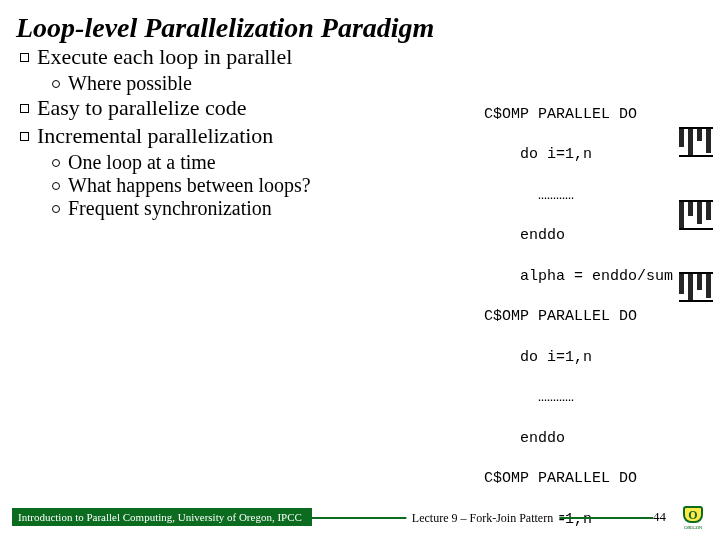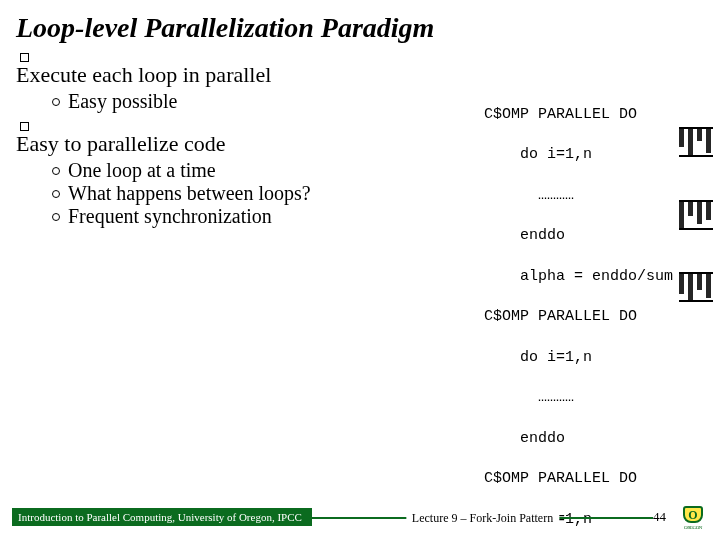--- a/index.html
+++ b/index.html
@@ -32,21 +32,20 @@
   .right {
     width: 220px;
     font-family: "Courier New", Courier, monospace;
     font-size: 15px;
     line-height: 1.35;
     white-space: pre;
   }
   .bullet-l1 {
     display: flex;
     margin-bottom: 2px;
-    flex-direction: column;
   }
   .bullet-l1 .sq {
     width: 9px;
     height: 9px;
     border: 1.5px solid #000;
     margin: 9px 8px 0 4px;
     flex-shrink: 0;
   }
   .bullet-l2 {
     display: flex;
@@ -169,28 +168,32 @@
   <div class="title">Loop-level Parallelization Paradigm</div>
 
   <div class="main">
     <div class="left">
       <div class="bullet-l1">
         <span class="sq"></span>
         <span>Execute each loop in parallel</span>
       </div>
       <div class="bullet-l2">
         <span class="circ"></span>
-        <span>Easy possible</span>
+        <span>Where possible</span>
       </div>
 
       <div class="bullet-l1">
         <span class="sq"></span>
         <span>Easy to parallelize code</span>
       </div>
 
+      <div class="bullet-l1">
+        <span class="sq"></span>
+        <span>Incremental parallelization</span>
+      </div>
       <div class="bullet-l2">
         <span class="circ"></span>
         <span>One loop at a time</span>
       </div>
       <div class="bullet-l2">
         <span class="circ"></span>
         <span>What happens between loops?</span>
       </div>
 
       <div class="bullet-l2">

